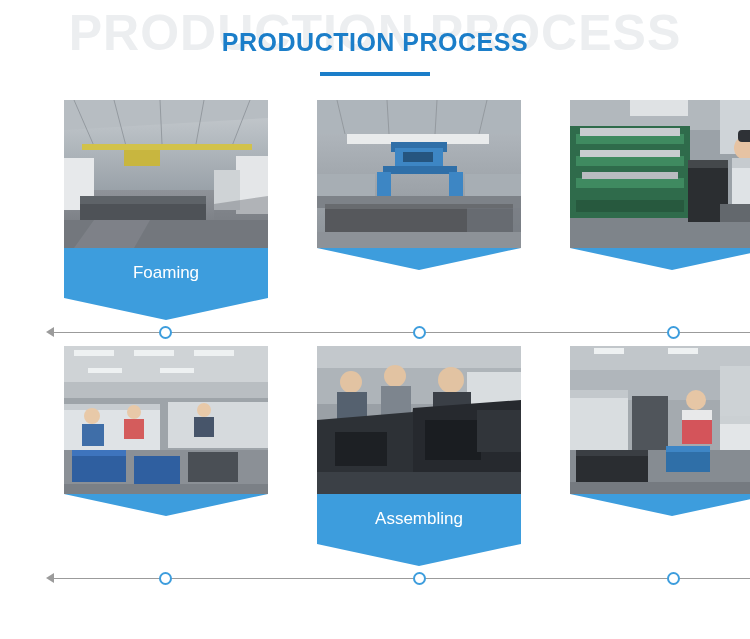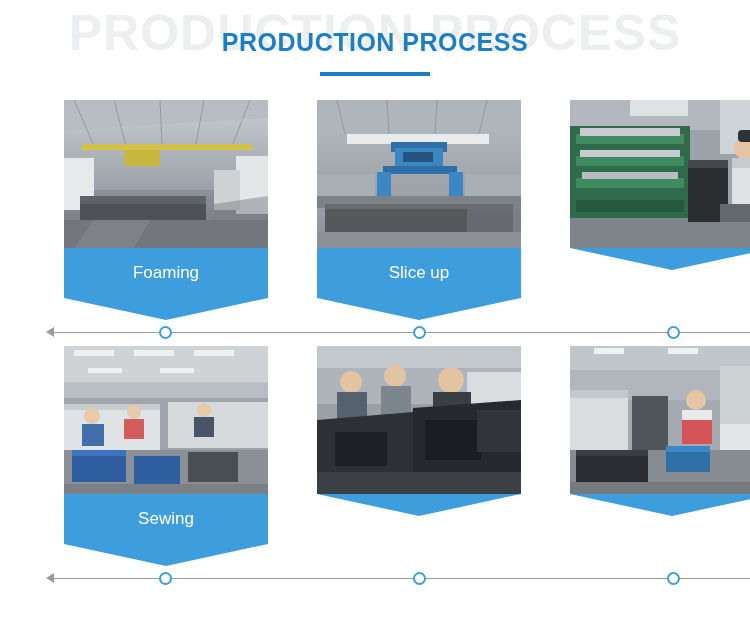--- a/index.html
+++ b/index.html
@@ -232,21 +232,20 @@
             <rect x="132" y="72" width="14" height="34" fill="#3d86c4"></rect>
             <rect x="0" y="74" width="58" height="30" fill="#a7aeb4"></rect>
             <rect x="148" y="74" width="56" height="30" fill="#a7aeb4"></rect>
             <rect x="0" y="96" width="204" height="12" fill="#7d8288"></rect>
             <rect x="8" y="104" width="188" height="30" fill="#56585c"></rect>
             <rect x="8" y="104" width="188" height="5" fill="#686b6f"></rect>
             <rect x="0" y="132" width="204" height="16" fill="#8d9298"></rect>
             <rect x="150" y="108" width="54" height="24" fill="#6f747a" opacity="0.7"></rect>
           </svg>
         </div>
-        <div class="caption">Slice up</div>
         <div class="arrow-down"></div>
       </div>
 
       <div class="card">
         <div class="photo">
           <svg width="204" height="148" viewBox="0 0 204 148">
             <rect x="0" y="0" width="204" height="148" fill="#9ba2a8"></rect>
             <rect x="0" y="0" width="204" height="30" fill="#b2b8bd"></rect>
             <rect x="60" y="0" width="58" height="16" fill="#dfe2e4"></rect>
             <rect x="150" y="0" width="54" height="54" fill="#cfd4d8"></rect>
@@ -310,21 +309,20 @@
             <circle cx="140" cy="64" r="7" fill="#e8c9a8"></circle>
             <rect x="130" y="71" width="20" height="20" fill="#47556a"></rect>
             <rect x="0" y="104" width="204" height="44" fill="#8b9096"></rect>
             <rect x="8" y="104" width="54" height="32" fill="#2f5fa0"></rect>
             <rect x="8" y="104" width="54" height="6" fill="#3e74bd"></rect>
             <rect x="70" y="110" width="46" height="28" fill="#2f5fa0"></rect>
             <rect x="124" y="106" width="50" height="30" fill="#4a4f55"></rect>
             <rect x="0" y="138" width="204" height="10" fill="#7b8086"></rect>
           </svg>
         </div>
-        <div class="caption">Sewing</div>
         <div class="arrow-down"></div>
       </div>
 
       <div class="card">
         <div class="photo">
           <svg width="204" height="148" viewBox="0 0 204 148">
             <rect x="0" y="0" width="204" height="148" fill="#9aa0a6"></rect>
             <rect x="0" y="0" width="204" height="26" fill="#c3c8cc"></rect>
             <rect x="0" y="22" width="204" height="36" fill="#aeb4b9"></rect>
             <rect x="150" y="26" width="54" height="34" fill="#d9dde0"></rect>
@@ -335,20 +333,21 @@
             <circle cx="134" cy="34" r="13" fill="#e2c3a2"></circle>
             <rect x="116" y="46" width="38" height="42" fill="#3a3f46"></rect>
             <path d="M96 62 L204 54 L204 148 L88 148 Z" fill="#26292e"></path>
             <path d="M0 74 L96 66 L96 148 L0 148 Z" fill="#2d3136"></path>
             <rect x="18" y="86" width="52" height="34" fill="#1d2024"></rect>
             <rect x="108" y="74" width="56" height="40" fill="#1a1d21"></rect>
             <rect x="0" y="126" width="204" height="22" fill="#3b4046"></rect>
             <rect x="160" y="64" width="44" height="42" fill="#31353a"></rect>
           </svg>
         </div>
+        <div class="caption">Assembling</div>
         <div class="arrow-down"></div>
       </div>
 
       <div class="card">
         <div class="photo">
           <svg width="204" height="148" viewBox="0 0 204 148">
             <rect x="0" y="0" width="204" height="148" fill="#a4aaaf"></rect>
             <rect x="0" y="0" width="204" height="28" fill="#c1c6ca"></rect>
             <rect x="24" y="2" width="30" height="6" fill="#eef1f2"></rect>
             <rect x="98" y="2" width="30" height="6" fill="#eef1f2"></rect>

